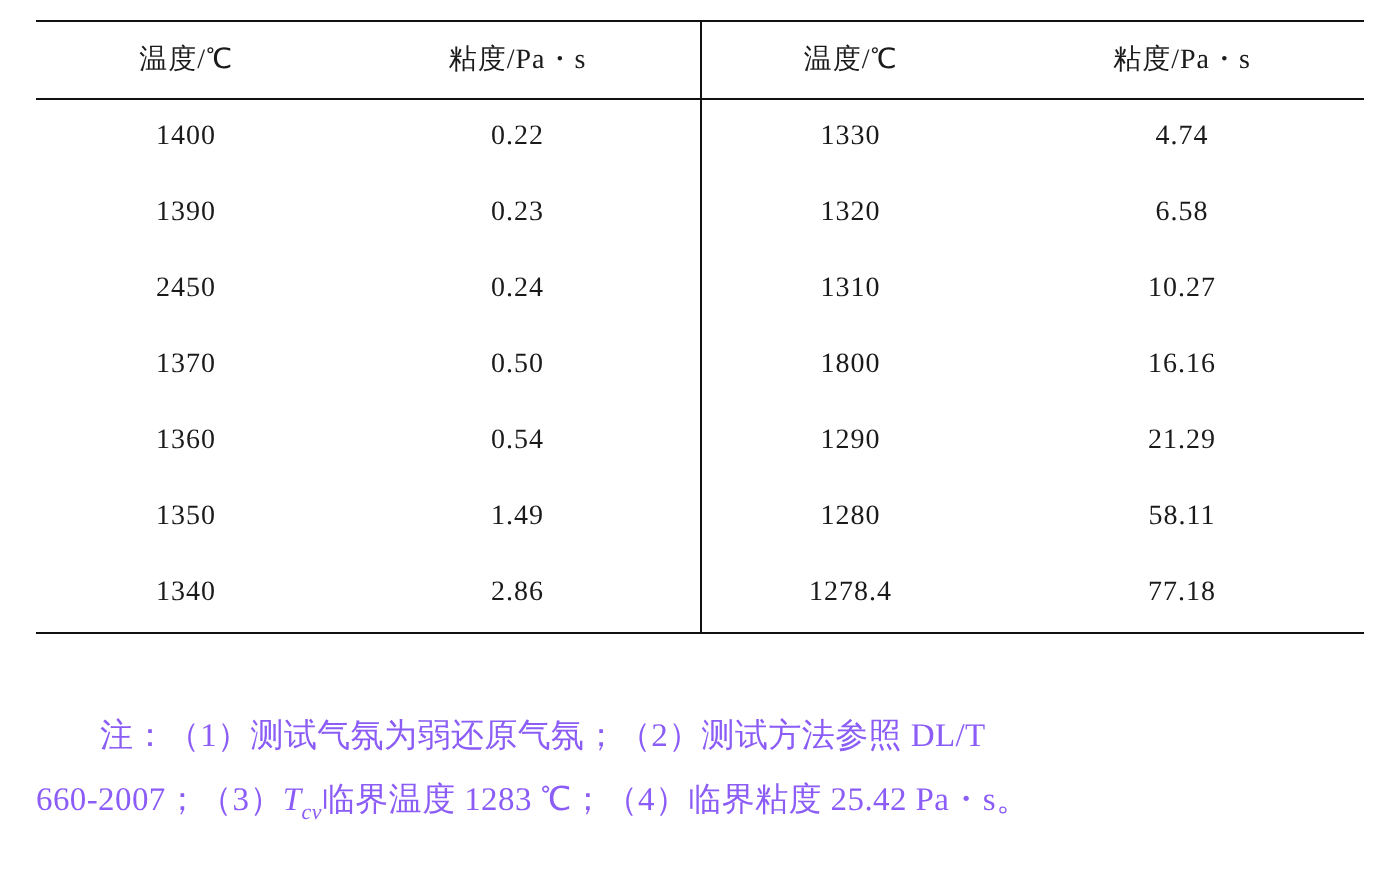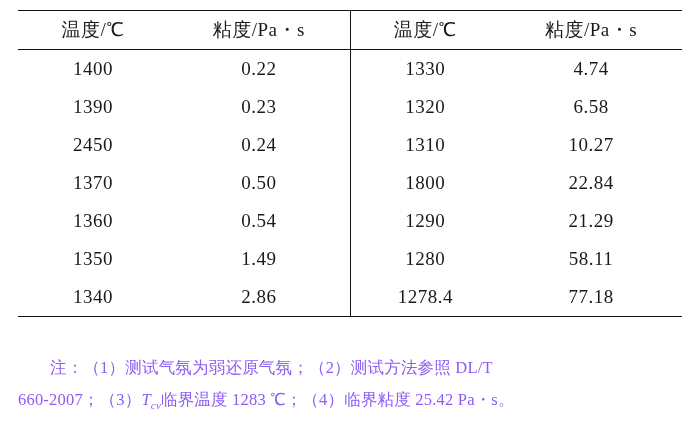--- a/index.html
+++ b/index.html
@@ -27,21 +27,21 @@
     width: 664px;
   }
   table.data {
     border-collapse: collapse;
     width: 664px;
     table-layout: fixed;
   }
   table.data td, table.data th {
     font-weight: normal;
     text-align: center;
-    font-size: 19px;
+    font-size: 14px;
     padding: 0;
     height: 38px;
     vertical-align: middle;
     letter-spacing: 0.5px;
   }
   .rule-top {
     border-top: 1.6px solid #111;
   }
   .rule-head {
     border-bottom: 1.1px solid #111;
@@ -131,21 +131,21 @@
           <td>0.24</td>
           <td class="divider-cell vsep"></td>
           <td class="vsep2">1310</td>
           <td>10.27</td>
         </tr>
         <tr>
           <td>1370</td>
           <td>0.50</td>
           <td class="divider-cell vsep"></td>
           <td class="vsep2">1800</td>
-          <td>22.84</td>
+          <td>16.16</td>
         </tr>
         <tr>
           <td>1360</td>
           <td>0.54</td>
           <td class="divider-cell vsep"></td>
           <td class="vsep2">1290</td>
           <td>21.29</td>
         </tr>
         <tr>
           <td>1350</td>

